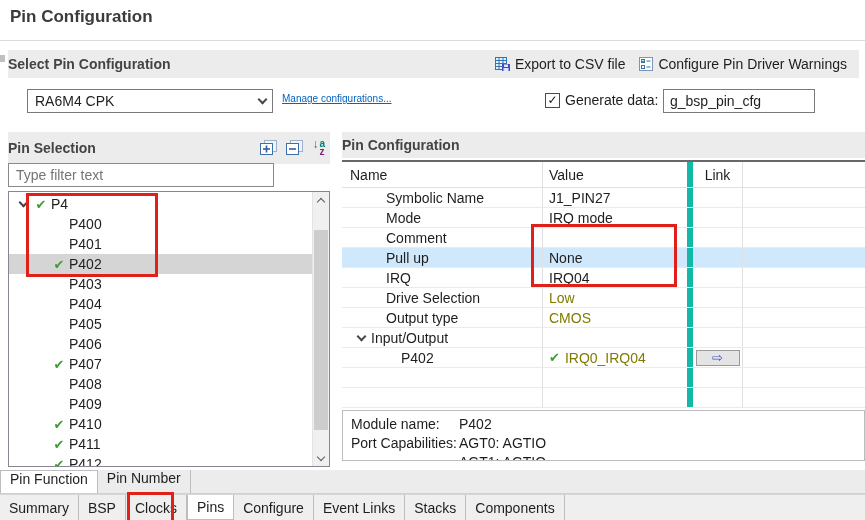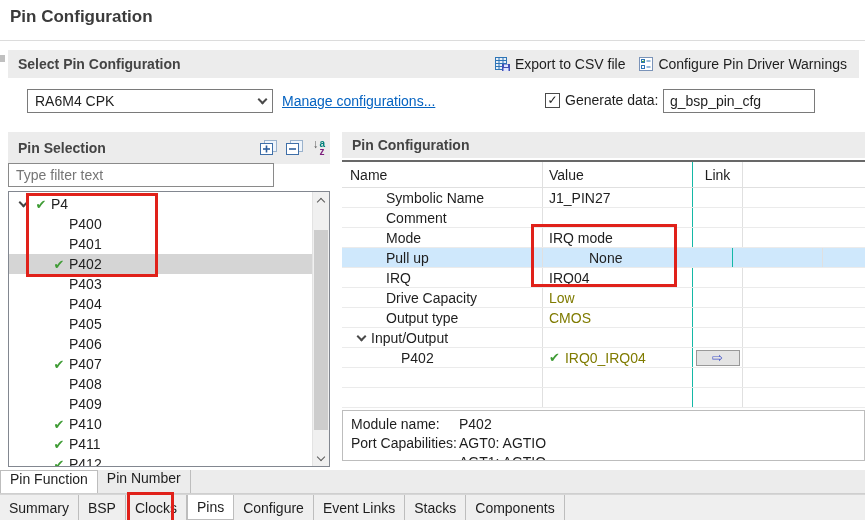--- a/index.html
+++ b/index.html
@@ -7,33 +7,33 @@
               font-family:"Liberation Sans", sans-serif; color:#1e1e1e; }
   .screen { position:relative; width:865px; height:520px; background:#fff; }
 
   
   .page-title { position:absolute; left:10px; top:7px; font-size:17px; font-weight:bold; color:#3b3b3b; }
   .hsep { position:absolute; left:0; top:40px; width:865px; height:1px; background:#dcdcdc; }
   .corner-mark { position:absolute; left:0; top:55px; width:5px; height:7px; background:#c0c0c0; }
 
   
   .band { position:absolute; background:#ececec; display:flex; align-items:center; }
-  .band-title { font-size:14px; font-weight:bold; color:#444; padding-left:10px; }
+  .band-title { font-size:14px; font-weight:bold; color:#444; }
   #band-select { left:8px; top:50px; width:851px; height:28px; justify-content:space-between; }
   .toolbar { display:flex; align-items:center; gap:14px; padding-right:12px; }
   .tool-btn { display:flex; align-items:center; gap:5px; font-size:14px; color:#1e1e1e; cursor:pointer; }
   .tool-btn svg { display:block; }
 
   
   .combo { position:absolute; left:27px; top:89px; width:246px; height:24px; border:1px solid #7a7a7a;
            background:#fff; font-size:14px; display:flex; align-items:center; justify-content:space-between;
            padding:0 6px 0 7px; }
   .chev { width:7px; height:7px; border-left:2px solid #4a4a4a; border-bottom:2px solid #4a4a4a;
           transform:rotate(-45deg); margin-top:-3px; }
-  .link { position:absolute; left:282px; top:93px; font-size:14px; color:#0563c1; text-decoration:underline; cursor:pointer; }
+  .link { position:absolute; left:282px; top:93px; font-size:10px; color:#0563c1; text-decoration:underline; cursor:pointer; }
   .gen-group { position:absolute; left:545px; top:92px; display:flex; align-items:center; font-size:14px; }
   .checkbox { width:15px; height:15px; border:1px solid #4a4a4a; background:#fff; font-size:12px; line-height:13px;
               text-align:center; color:#222; margin-right:5px; }
   .gen-input { position:absolute; left:663px; top:89px; width:152px; height:24px; border:1px solid #7a7a7a;
                font-size:14px; padding:0 6px; font-family:"Liberation Sans", sans-serif; color:#1e1e1e; }
 
   
   #band-pinsel { left:8px; top:132px; width:322px; height:32px; justify-content:space-between; }
   .pinsel-icons { display:flex; align-items:center; gap:8px; padding-right:5px; }
   .icon-16 { width:18px; height:16px; cursor:pointer; }
@@ -60,24 +60,24 @@
   .vs-chev { width:6px; height:6px; border-left:1.5px solid #5a5a5a; border-bottom:1.5px solid #5a5a5a; }
   .vs-up .vs-chev { transform:rotate(135deg); margin-top:3px; }
   .vs-down .vs-chev { transform:rotate(-45deg); margin-bottom:3px; }
   .vs-thumb { position:absolute; left:1px; top:38px; width:14px; height:200px; background:#cdcdcd; cursor:grab; }
 
   
   #band-pincfg { left:342px; top:132px; width:523px; height:26px; }
   .cfg-table { position:absolute; left:342px; top:160px; width:523px; border-top:2px solid #686868; background:#fff; }
   .trow { display:flex; height:20px; align-items:flex-end; border-bottom:1px solid #ebebeb; font-size:14px; }
   .trow.header { height:26px; border-bottom:1px solid #e0e0e0; }
-  .trow.selected { background:#cfe8fc;gap:40px; }
+  .trow.selected { background:#cfe8fc; }
   .tcell { height:100%; display:flex; align-items:center; overflow:hidden; white-space:nowrap; }
   .c-name  { width:201px; border-right:1px solid #e0e0e0; padding-left:8px; }
-  .c-value { width:150px; border-right:1px solid #14b8a6; padding-left:6px; gap:5px; }
+  .c-value { width:150px; border-right:6px solid #14b8a6; padding-left:6px; gap:5px; }
   .c-link  { width:50px;  border-right:1px solid #e0e0e0; justify-content:center; }
   .c-fill  { flex:1; }
   .olive { color:#7f7b00; }
   .row-check { color:#3f9c35; font-size:13px; }
   .name-chev-slot { width:15px; display:flex; justify-content:center; margin-right:2px; }
   .link-btn { width:44px; height:16px; background:#e4e4e4; border:1px solid #999; display:flex; align-items:center;
               justify-content:center; font-size:13px; color:#4455c8; cursor:pointer; line-height:1; }
 
   .module-box { position:absolute; left:342px; top:410px; width:523px; height:51px; border:1px solid #bdbdbd;
                 background:#fff; font-size:14px; padding:4px 0 0 8px; overflow:hidden; }
@@ -327,48 +327,48 @@
           <span class="tcell c-link">
             
           </span>
           <span class="tcell c-fill"></span>
         </div>
 
         <div class="trow">
           <span class="tcell c-name">
             <span style="padding-left: 19px;"></span>
             <span class="name-chev-slot"></span>
+            <span>Mode</span>
+          </span>
+          <span class="tcell c-value">
+
+            <span>IRQ mode</span>
+          </span>
+          <span class="tcell c-link">
+            
+          </span>
+          <span class="tcell c-fill"></span>
+        </div>
+
+        <div class="trow">
+          <span class="tcell c-name">
+            <span style="padding-left: 19px;"></span>
+            <span class="name-chev-slot"></span>
             <span>Comment</span>
           </span>
           <span class="tcell c-value">
 
             <span></span>
           </span>
           <span class="tcell c-link">
             
           </span>
           <span class="tcell c-fill"></span>
         </div>
 
-        <div class="trow">
-          <span class="tcell c-name">
-            <span style="padding-left: 19px;"></span>
-            <span class="name-chev-slot"></span>
-            <span>Mode</span>
-          </span>
-          <span class="tcell c-value">
-
-            <span>IRQ mode</span>
-          </span>
-          <span class="tcell c-link">
-            
-          </span>
-          <span class="tcell c-fill"></span>
-        </div>
-
         <div class="trow selected">
           <span class="tcell c-name">
             <span style="padding-left: 19px;"></span>
             <span class="name-chev-slot"></span>
             <span>Pull up</span>
           </span>
           <span class="tcell c-value">
 
             <span>None</span>
           </span>
@@ -391,21 +391,21 @@
           <span class="tcell c-link">
             
           </span>
           <span class="tcell c-fill"></span>
         </div>
 
         <div class="trow">
           <span class="tcell c-name">
             <span style="padding-left: 19px;"></span>
             <span class="name-chev-slot"></span>
-            <span>Drive Capacity</span>
+            <span>Drive Selection</span>
           </span>
           <span class="tcell c-value">
 
             <span class="olive">Low</span>
           </span>
           <span class="tcell c-link">
             
           </span>
           <span class="tcell c-fill"></span>
         </div>

